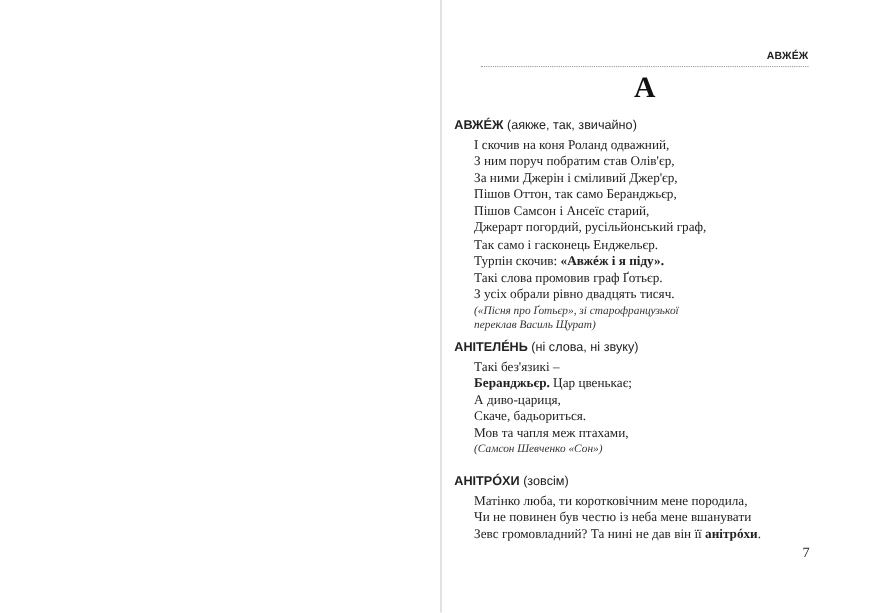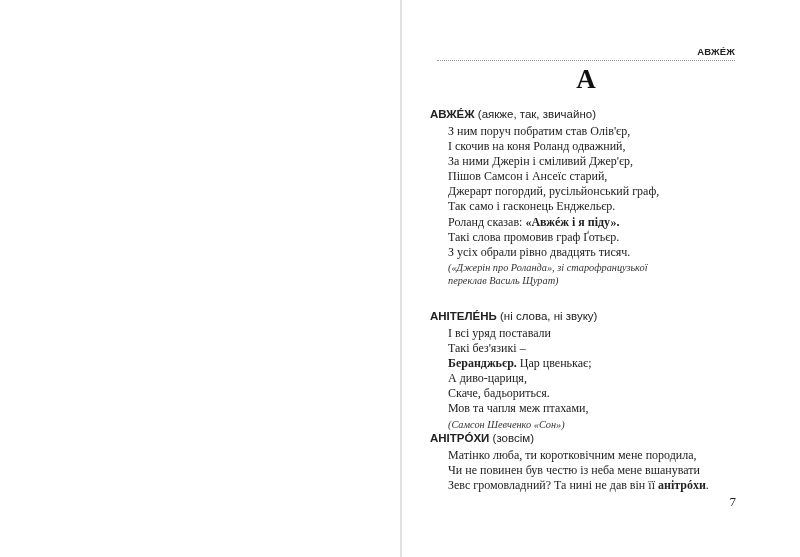--- a/index.html
+++ b/index.html
@@ -7,21 +7,21 @@
   .page-left { position: absolute; left: 0; top: 0; width: 400px; height: 557px; background: #ffffff; }
   .gutter { position: absolute; left: 400px; top: 0; width: 2px; height: 557px; background: #e2e2e2; }
   .page-right { position: absolute; left: 402px; top: 0; width: 398px; height: 557px; background: #ffffff; }
 
   .running-head { position: absolute; left: 437px; top: 46px; width: 298px; text-align: right;
     font-family: "Liberation Sans", sans-serif; font-weight: bold; font-size: 9.5px; color: #222; letter-spacing: 0.2px; }
   .head-rule { position: absolute; left: 437px; top: 60px; width: 298px; height: 0; border-top: 1px dotted #9a9a9a; }
   .section-letter { position: absolute; left: 437px; top: 64px; width: 298px; text-align: center;
     font-family: "Liberation Serif", serif; font-weight: bold; font-size: 27px; color: #111; }
 
-  .entry { position: absolute; left: 430px; width: 300px; }
+  .entry { position: absolute; left: 413px; width: 300px; }
   .headword-line { font-family: "Liberation Sans", sans-serif; font-size: 11.5px; color: #222; line-height: 15px; }
   .headword { font-weight: bold; }
   .verse { margin: 2px 0 0 18px; font-family: "Liberation Serif", serif; font-size: 12px; line-height: 15.1px; color: #222; }
   .verse-line { display: block; white-space: nowrap; }
   .verse-line b { font-weight: bold; }
   .source { margin: 1px 0 0 18px; font-family: "Liberation Serif", serif; font-style: italic; font-size: 10.3px; line-height: 13.3px; color: #333; }
   .source-line { display: block; white-space: nowrap; }
 
   .page-number { position: absolute; left: 722px; top: 494px; width: 14px; text-align: right;
     font-family: "Liberation Serif", serif; font-size: 13px; color: #222; }
@@ -36,43 +36,43 @@
 <div class="running-head">АВЖÉЖ</div>
 <div class="head-rule"></div>
 <div class="section-letter">А</div>
 
 <div class="entry" style="top:107px;">
   <div class="headword-line">
     <span class="headword">АВЖÉЖ</span>
     <span>(аякже, так, звичайно)</span>
   </div>
   <div class="verse">
+    <span class="verse-line"><span>І скочив на коня Роланд одважний,</span></span>
     <span class="verse-line"><span>З ним поруч побратим став Олів'єр,</span></span>
-    <span class="verse-line"><span>І скочив на коня Роланд одважний,</span></span>
     <span class="verse-line"><span>За ними Джерін і сміливий Джер'єр,</span></span>
+    <span class="verse-line"><span>Пішов Оттон, так само Беранджьєр,</span></span>
     <span class="verse-line"><span>Пішов Самсон і Ансеїс старий,</span></span>
     <span class="verse-line"><span>Джерарт погордий, русільйонський граф,</span></span>
     <span class="verse-line"><span>Так само і гасконець Енджельєр.</span></span>
-    <span class="verse-line"><span>Роланд сказав: </span><b>«Авжéж і я піду».</b></span>
+    <span class="verse-line"><span>Турпін скочив: </span><b>«Авжéж і я піду».</b></span>
     <span class="verse-line"><span>Такі слова промовив граф Ґотьєр.</span></span>
     <span class="verse-line"><span>З усіх обрали рівно двадцять тисяч.</span></span>
   </div>
   <div class="source">
-    <span class="source-line">(«Джерін про Роланда», зі старофранцузької</span>
+    <span class="source-line">(«Пісня про Ґотьєр», зі старофранцузької</span>
     <span class="source-line">переклав Василь Щурат)</span>
   </div>
 </div>
 
 <div class="entry" style="top:309px;">
   <div class="headword-line">
     <span class="headword">АНІТЕЛÉНЬ</span>
     <span>(ні слова, ні звуку)</span>
   </div>
   <div class="verse">
-    <span class="verse-line"><span>І всі уряд поставали</span></span>
     <span class="verse-line"><span>Такі без'язикі –</span></span>
     <span class="verse-line"><b>Беранджьєр.</b><span> Цар цвенькає;</span></span>
     <span class="verse-line"><span>А диво-цариця,</span></span>
     <span class="verse-line"><span>Скаче, бадьориться.</span></span>
     <span class="verse-line"><span>Мов та чапля меж птахами,</span></span>
   </div>
   <div class="source">
     <span class="source-line">(Самсон Шевченко «Сон»)</span>
   </div>
 </div>

